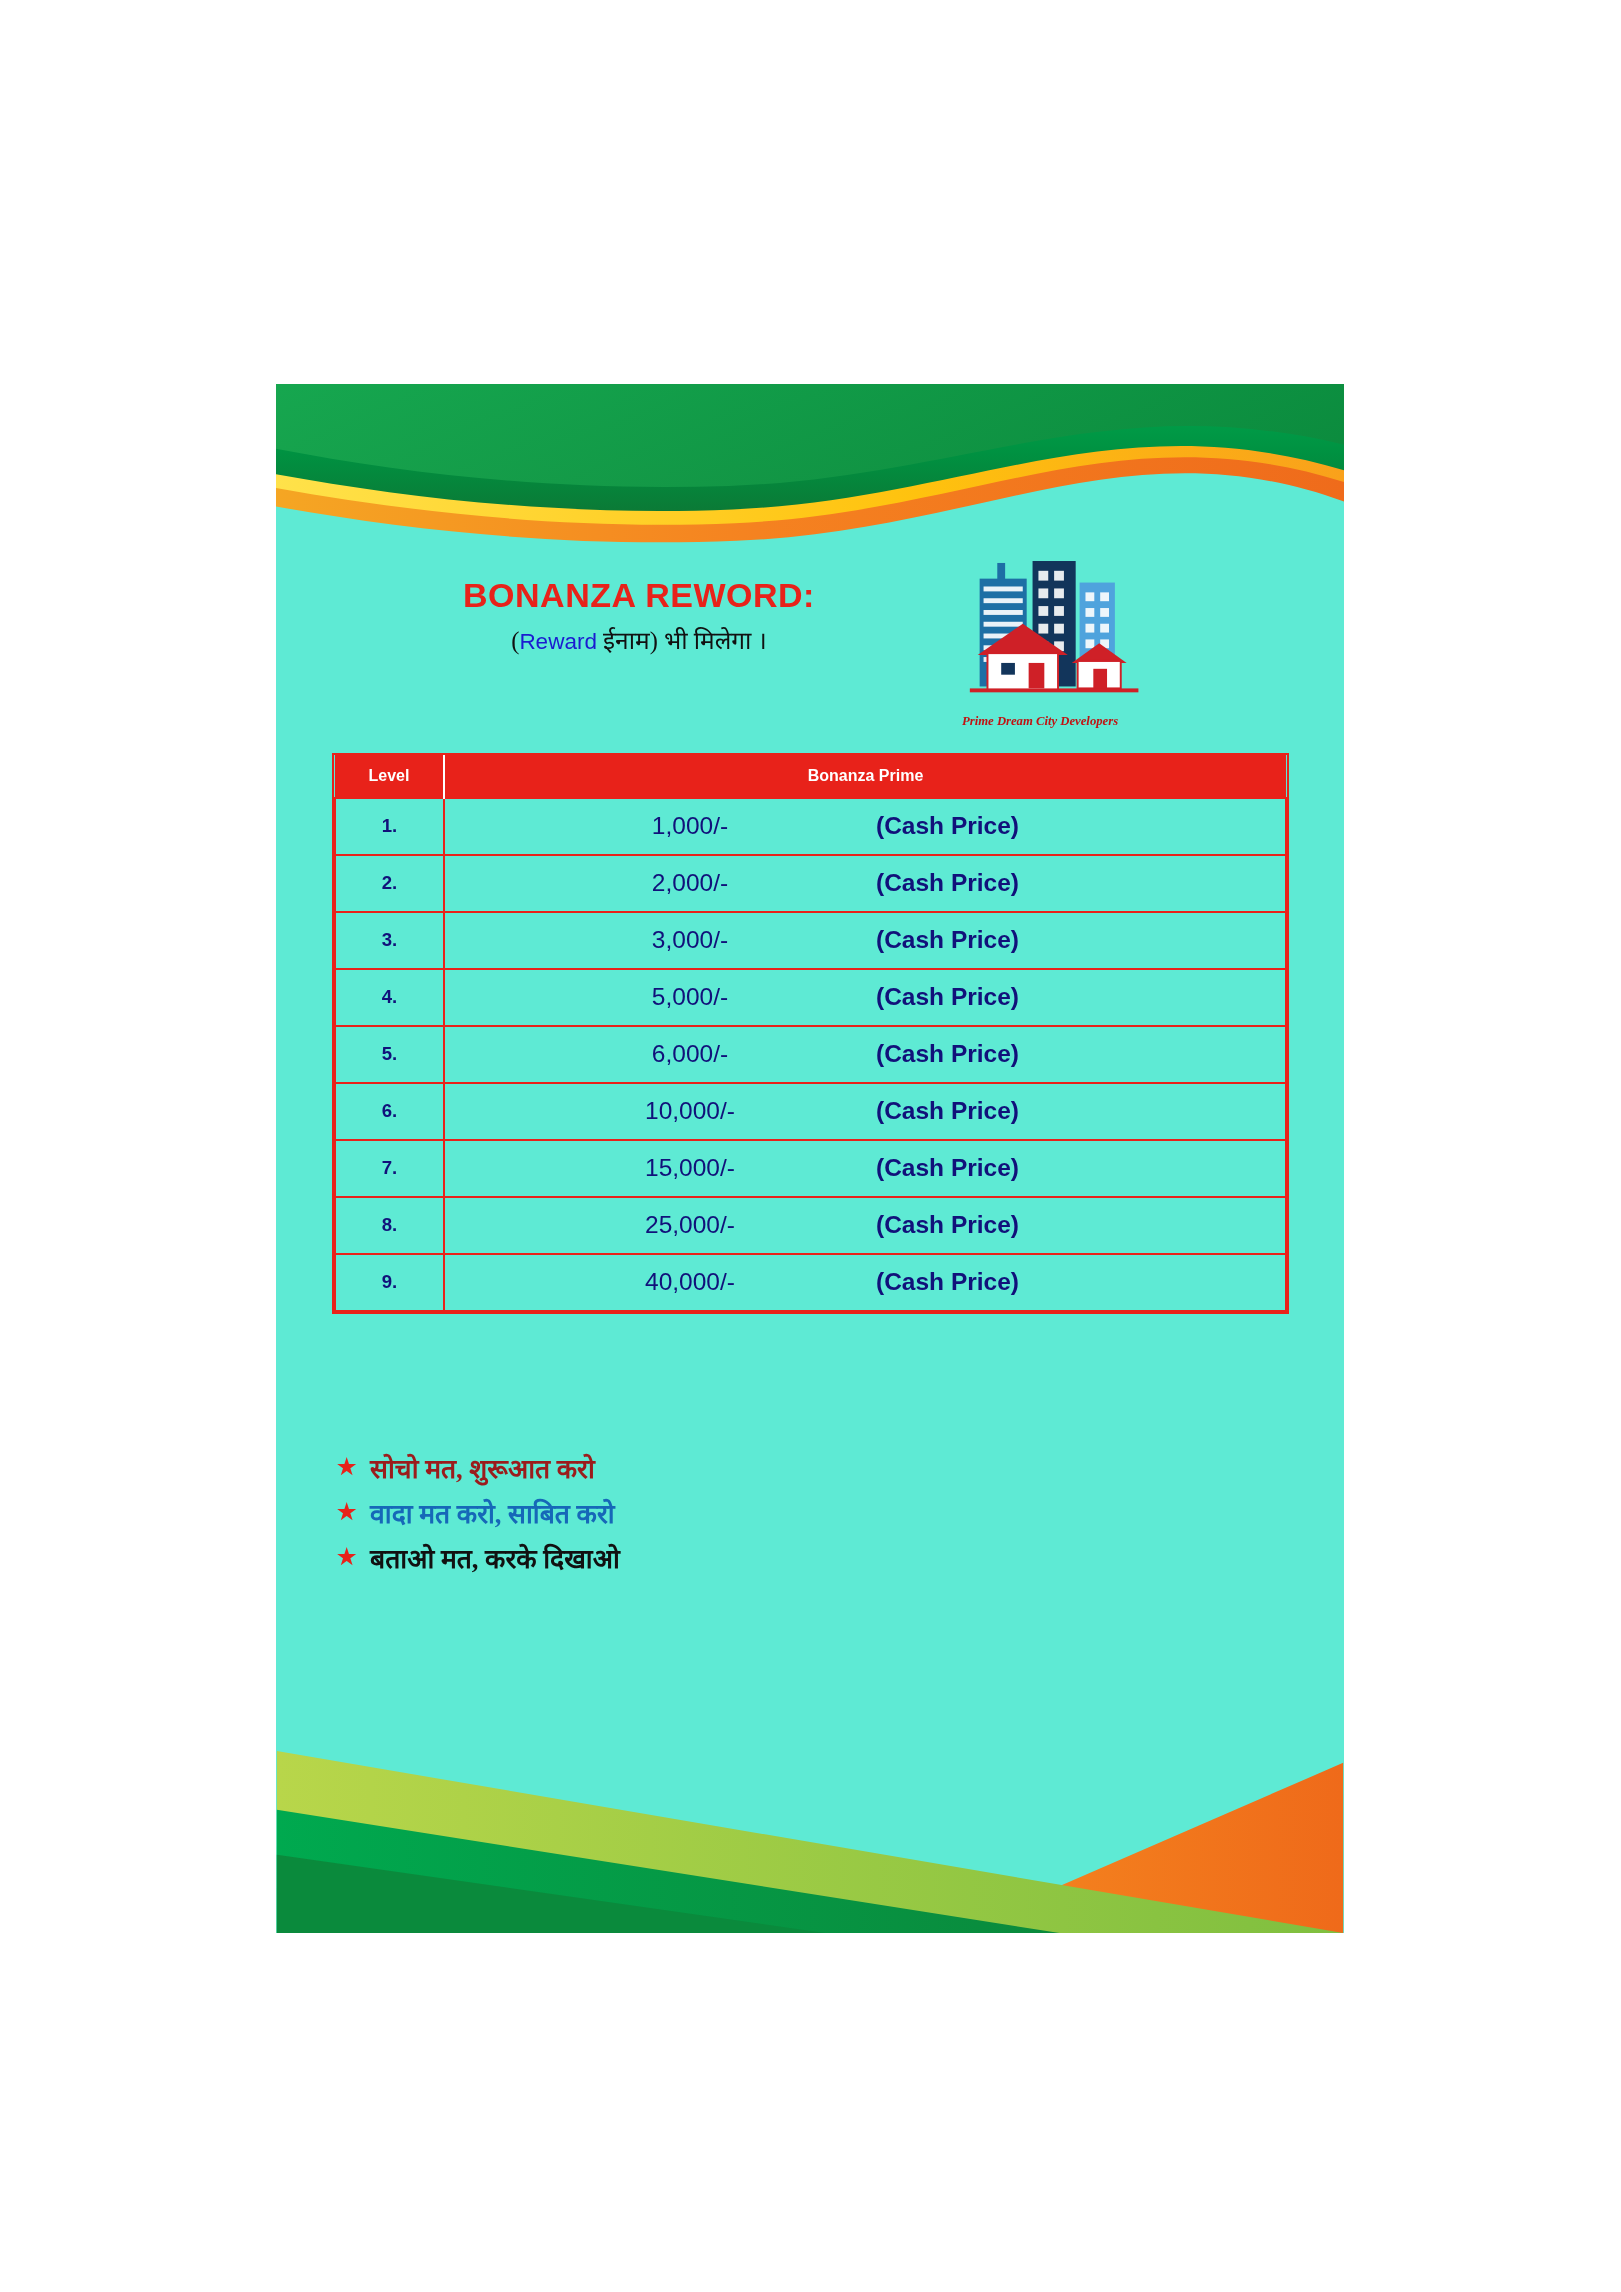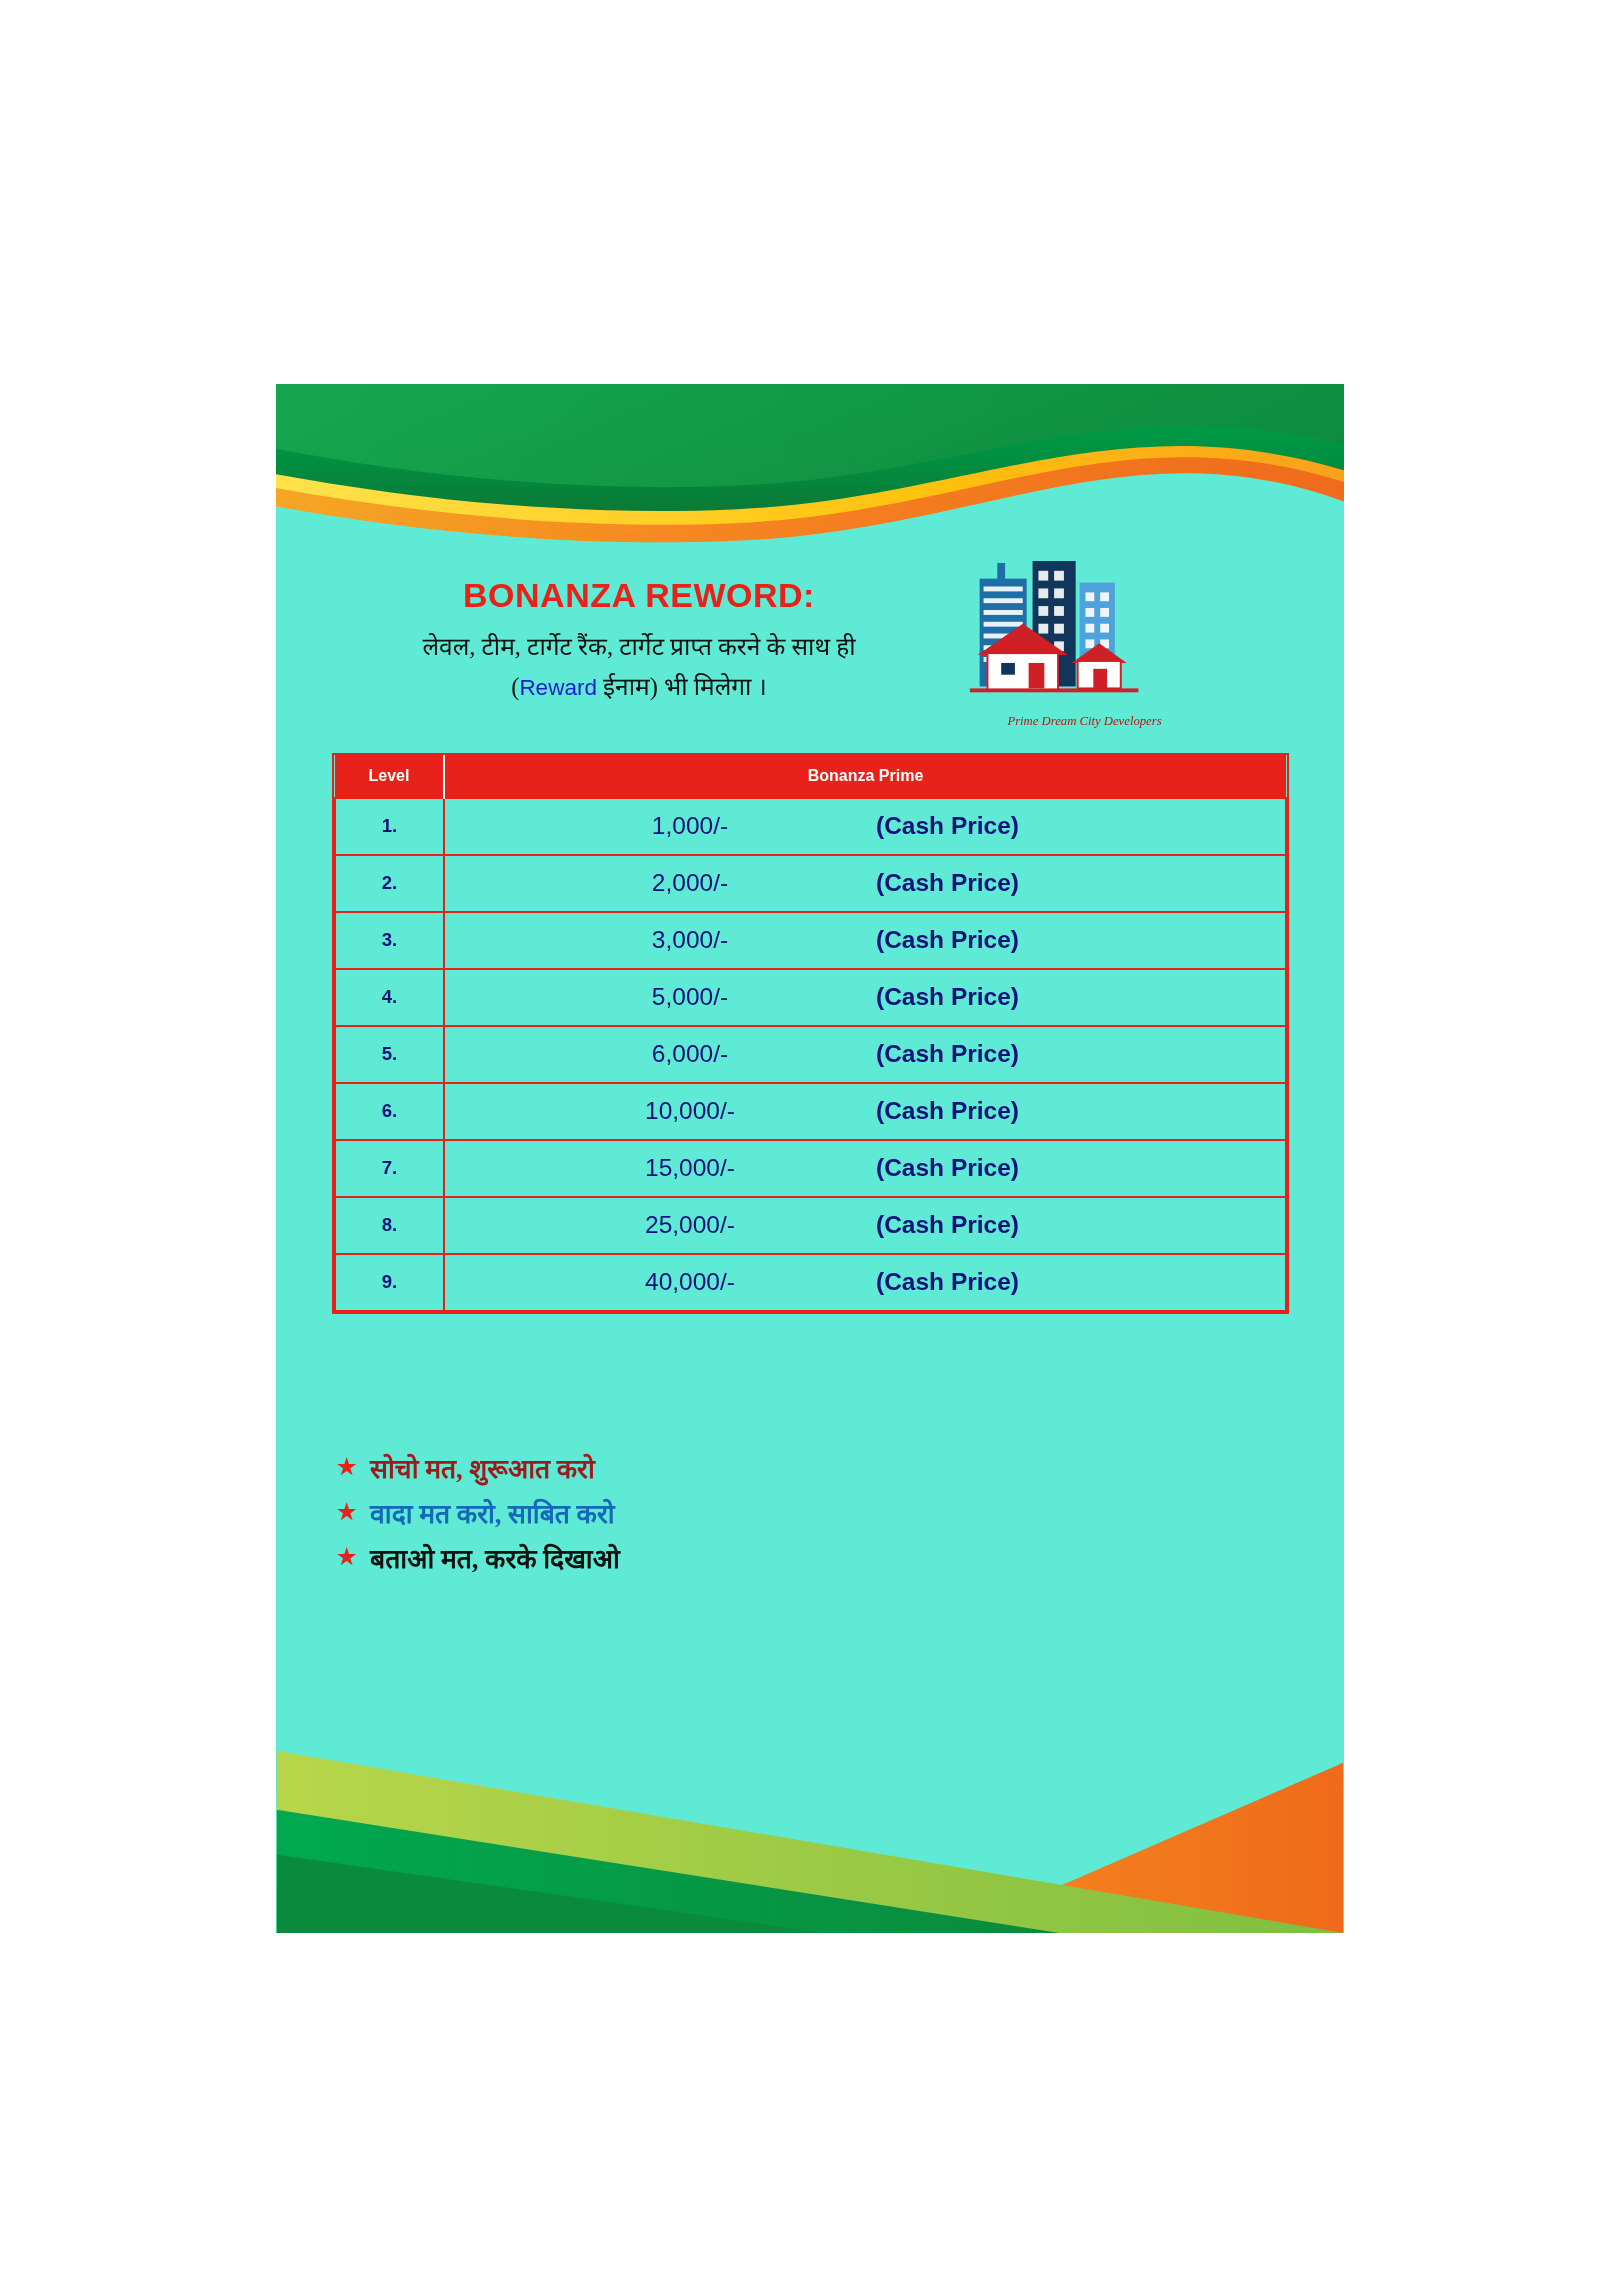--- a/index.html
+++ b/index.html
@@ -93,23 +93,22 @@
     left: 686px;
     top: -27.4px;
     width: 245px;
     height: 196px;
   }
   .logo-caption {
     position: absolute;
     left: 0;
     top: 165px;
     width: 245px;
-    text-align: center;
     font-size: 12.7px;
-    font-weight: normal;
+    font-weight: bold;
     color: #c01313;
     font-family: "Liberation Serif", serif;
     font-style: italic;
   }
 
   
   .table-wrap {
     position: absolute;
     left: 56px;
     top: 369px;
@@ -229,21 +228,20 @@
 
       <path d="M0,0 L1090,0 L1090,88 C855,18 705,118 466,128 C296,135 138,117 0,92 Z" fill="url(#gradGreen)"></path>
 
       <path d="M0,0 L1090,0 L1090,62 C850,4 700,96 462,104 C292,110 136,92 0,66 Z" fill="url(#gradGreen2)" opacity="0.85"></path>
     </svg>
   </div>
 
   <div class="header-block">
     <div class="title-area">
       <div class="poster-title">BONANZA REWORD:</div>
-      <div class="poster-sub1">लेवल, टीम, टार्गेट रैंक, टार्गेट प्राप्त करने के साथ ही</div>
       <div class="poster-sub2">
         <span>(</span><span class="reward-em">Reward</span><span> ईनाम) भी मिलेगा ।</span>
       </div>
     </div>
 
     <div class="logo">
       <svg width="245" height="172" viewBox="0 0 250 175" xmlns="http://www.w3.org/2000/svg">
 
         <g>
           <rect x="18" y="30" width="48" height="110" fill="#1d6fa5"></rect>

